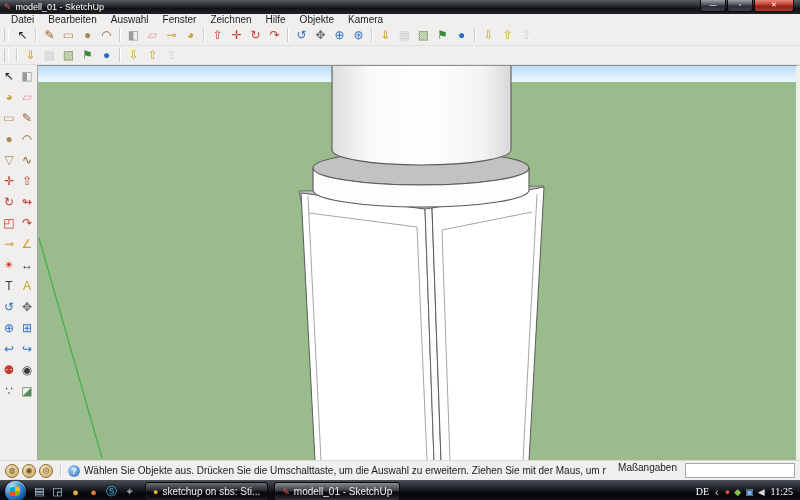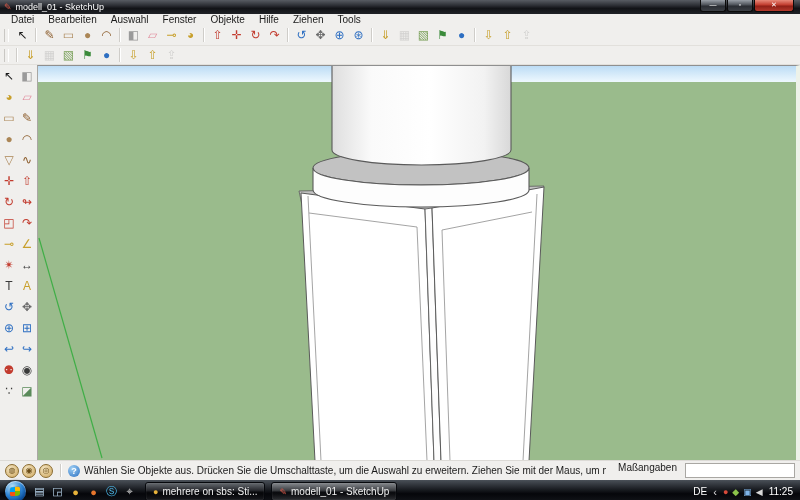--- a/index.html
+++ b/index.html
@@ -94,21 +94,21 @@
     height:17px;min-width:92px;max-width:110px;display:flex;align-items:center;gap:4px;
     padding:0 7px;border:1px solid #06080c;border-radius:3px;color:#f0f0f0;white-space:nowrap;overflow:hidden;
     background:linear-gradient(rgba(255,255,255,.22),rgba(255,255,255,.06) 48%,rgba(0,0,0,.35) 52%,rgba(255,255,255,.04));
     box-shadow:inset 0 0 1px rgba(255,255,255,.4);
   }
   .taskbtn.active{background:linear-gradient(rgba(255,255,255,.38),rgba(255,255,255,.14) 48%,rgba(0,0,0,.25) 52%,rgba(255,255,255,.12));}
   .taskbtn .ticon{font-size:9px;flex:0 0 auto;}
   .taskbtn .tlabel{overflow:hidden;text-overflow:ellipsis;font-size:10px;}
   .tray{margin-left:auto;display:flex;align-items:center;gap:6px;padding-right:7px;}
   .tray .ticon{font-size:9px;}
-  .tray .lang, .tray .clock{color:#fff;}
+  .tray .lang, .tray .clock{color:#fff;font-family:Liberation Serif, serif;}
   .tray .collapse{color:#ddd;font-size:11px;}
 </style>
 </head>
 <body>
 
 <div class="titlebar">
   <span class="appicon" style="color:#e05a48;">✎</span>
   <span>modell_01 - SketchUp</span>
   <div class="winbtns">
 
@@ -132,30 +132,30 @@
     <span class="menu-item">
       <span>Bearbeiten</span>
     </span>
     <span class="menu-item">
       <span>Auswahl</span>
     </span>
     <span class="menu-item">
       <span>Fenster</span>
     </span>
     <span class="menu-item">
+      <span>Zeichnen</span>
+    </span>
+    <span class="menu-item">
+      <span>Hilfe</span>
+    </span>
+    <span class="menu-item">
       <span>Objekte</span>
     </span>
     <span class="menu-item">
-      <span>Hilfe</span>
-    </span>
-    <span class="menu-item">
-      <span>Ziehen</span>
-    </span>
-    <span class="menu-item">
-      <span>Tools</span>
+      <span>Kamera</span>
     </span>
   </div>
 
 <div class="toolbar row1">
   <span class="grip"></span>
   <div style="display:flex;align-items:center;">
 
   <div class="tbtn">
         <span style="color: rgb(26, 26, 26);">↖</span>
       </div>
@@ -450,21 +450,21 @@
         <span style="color: rgb(79, 195, 247);">Ⓢ</span>
       </div>
       <div class="qbtn">
         <span style="color: rgb(207, 207, 207);">⌖</span>
       </div>
     </div>
   <div class="taskbtns">
 
   <div class="taskbtn">
         <span class="ticon" style="color: rgb(232, 179, 58);">●</span>
-        <span class="tlabel">mehrere on sbs: Sti...</span>
+        <span class="tlabel">sketchup on sbs: Sti...</span>
       </div>
       <div class="taskbtn active">
         <span class="ticon" style="color: rgb(224, 90, 72);">✎</span>
         <span class="tlabel">modell_01 - SketchUp</span>
       </div>
     </div>
   <div class="tray">
     <span class="lang">DE</span>
     <span class="collapse">‹</span>
     <span style="display:flex;align-items:center;gap:4px;">

